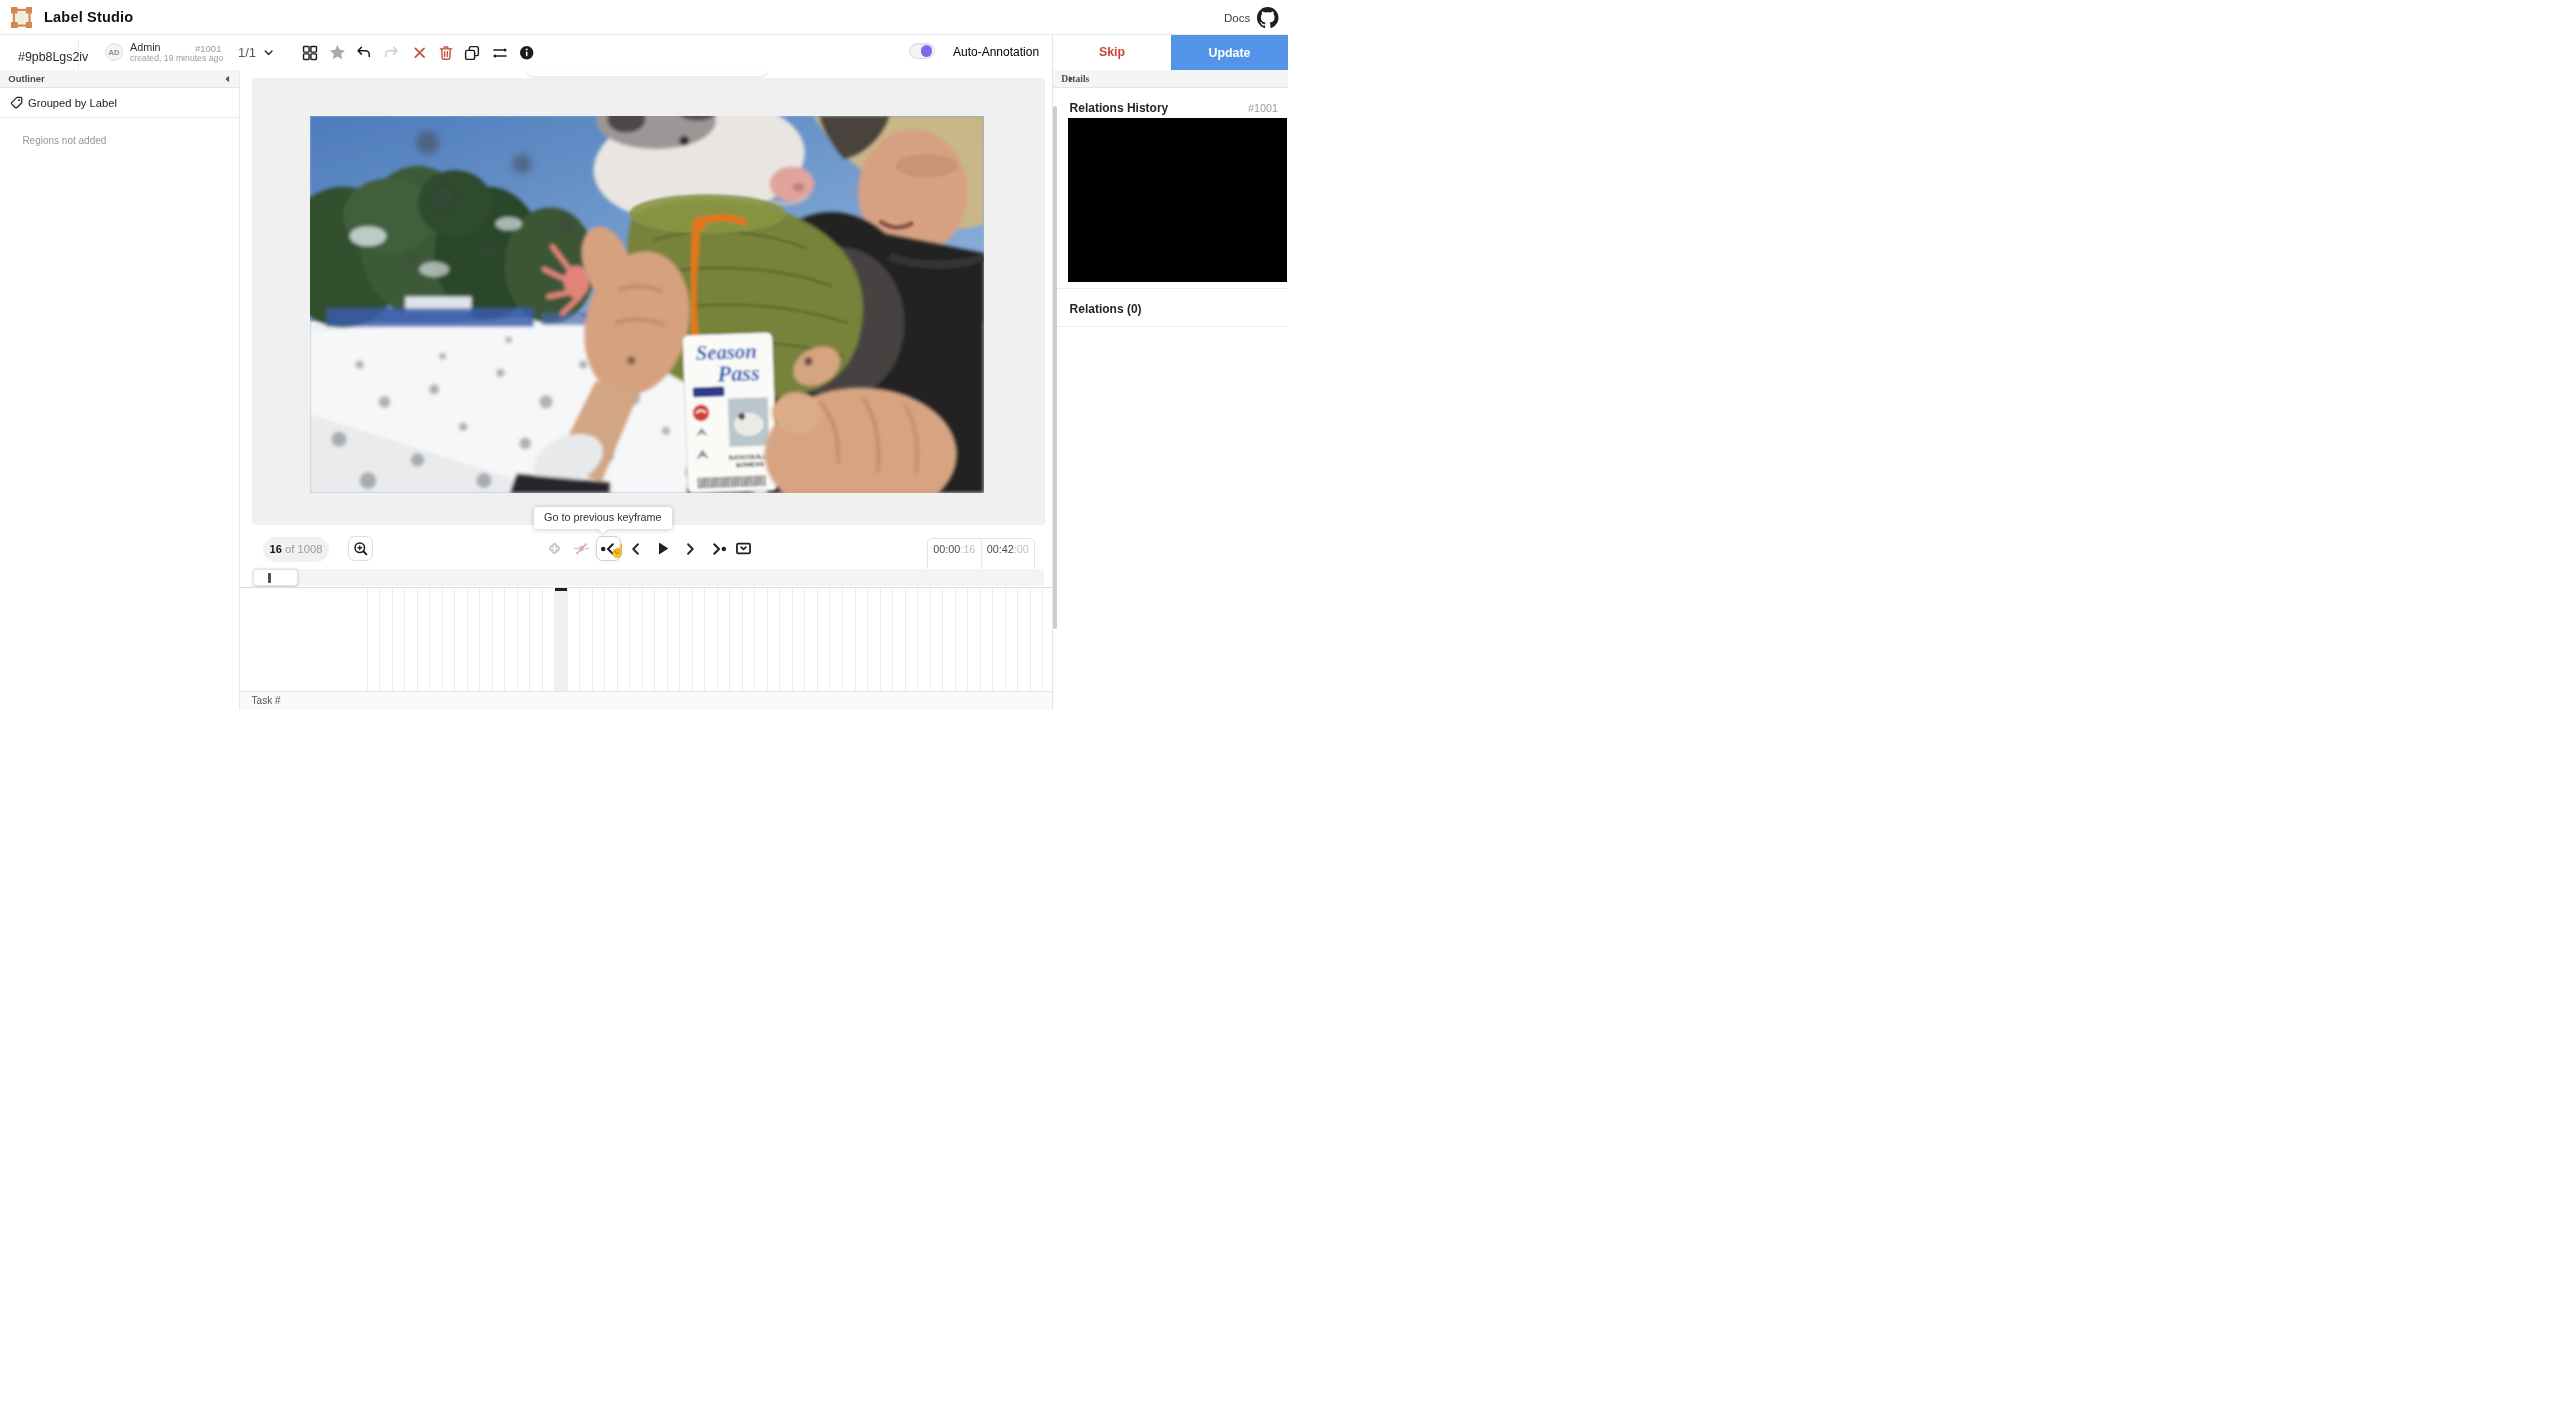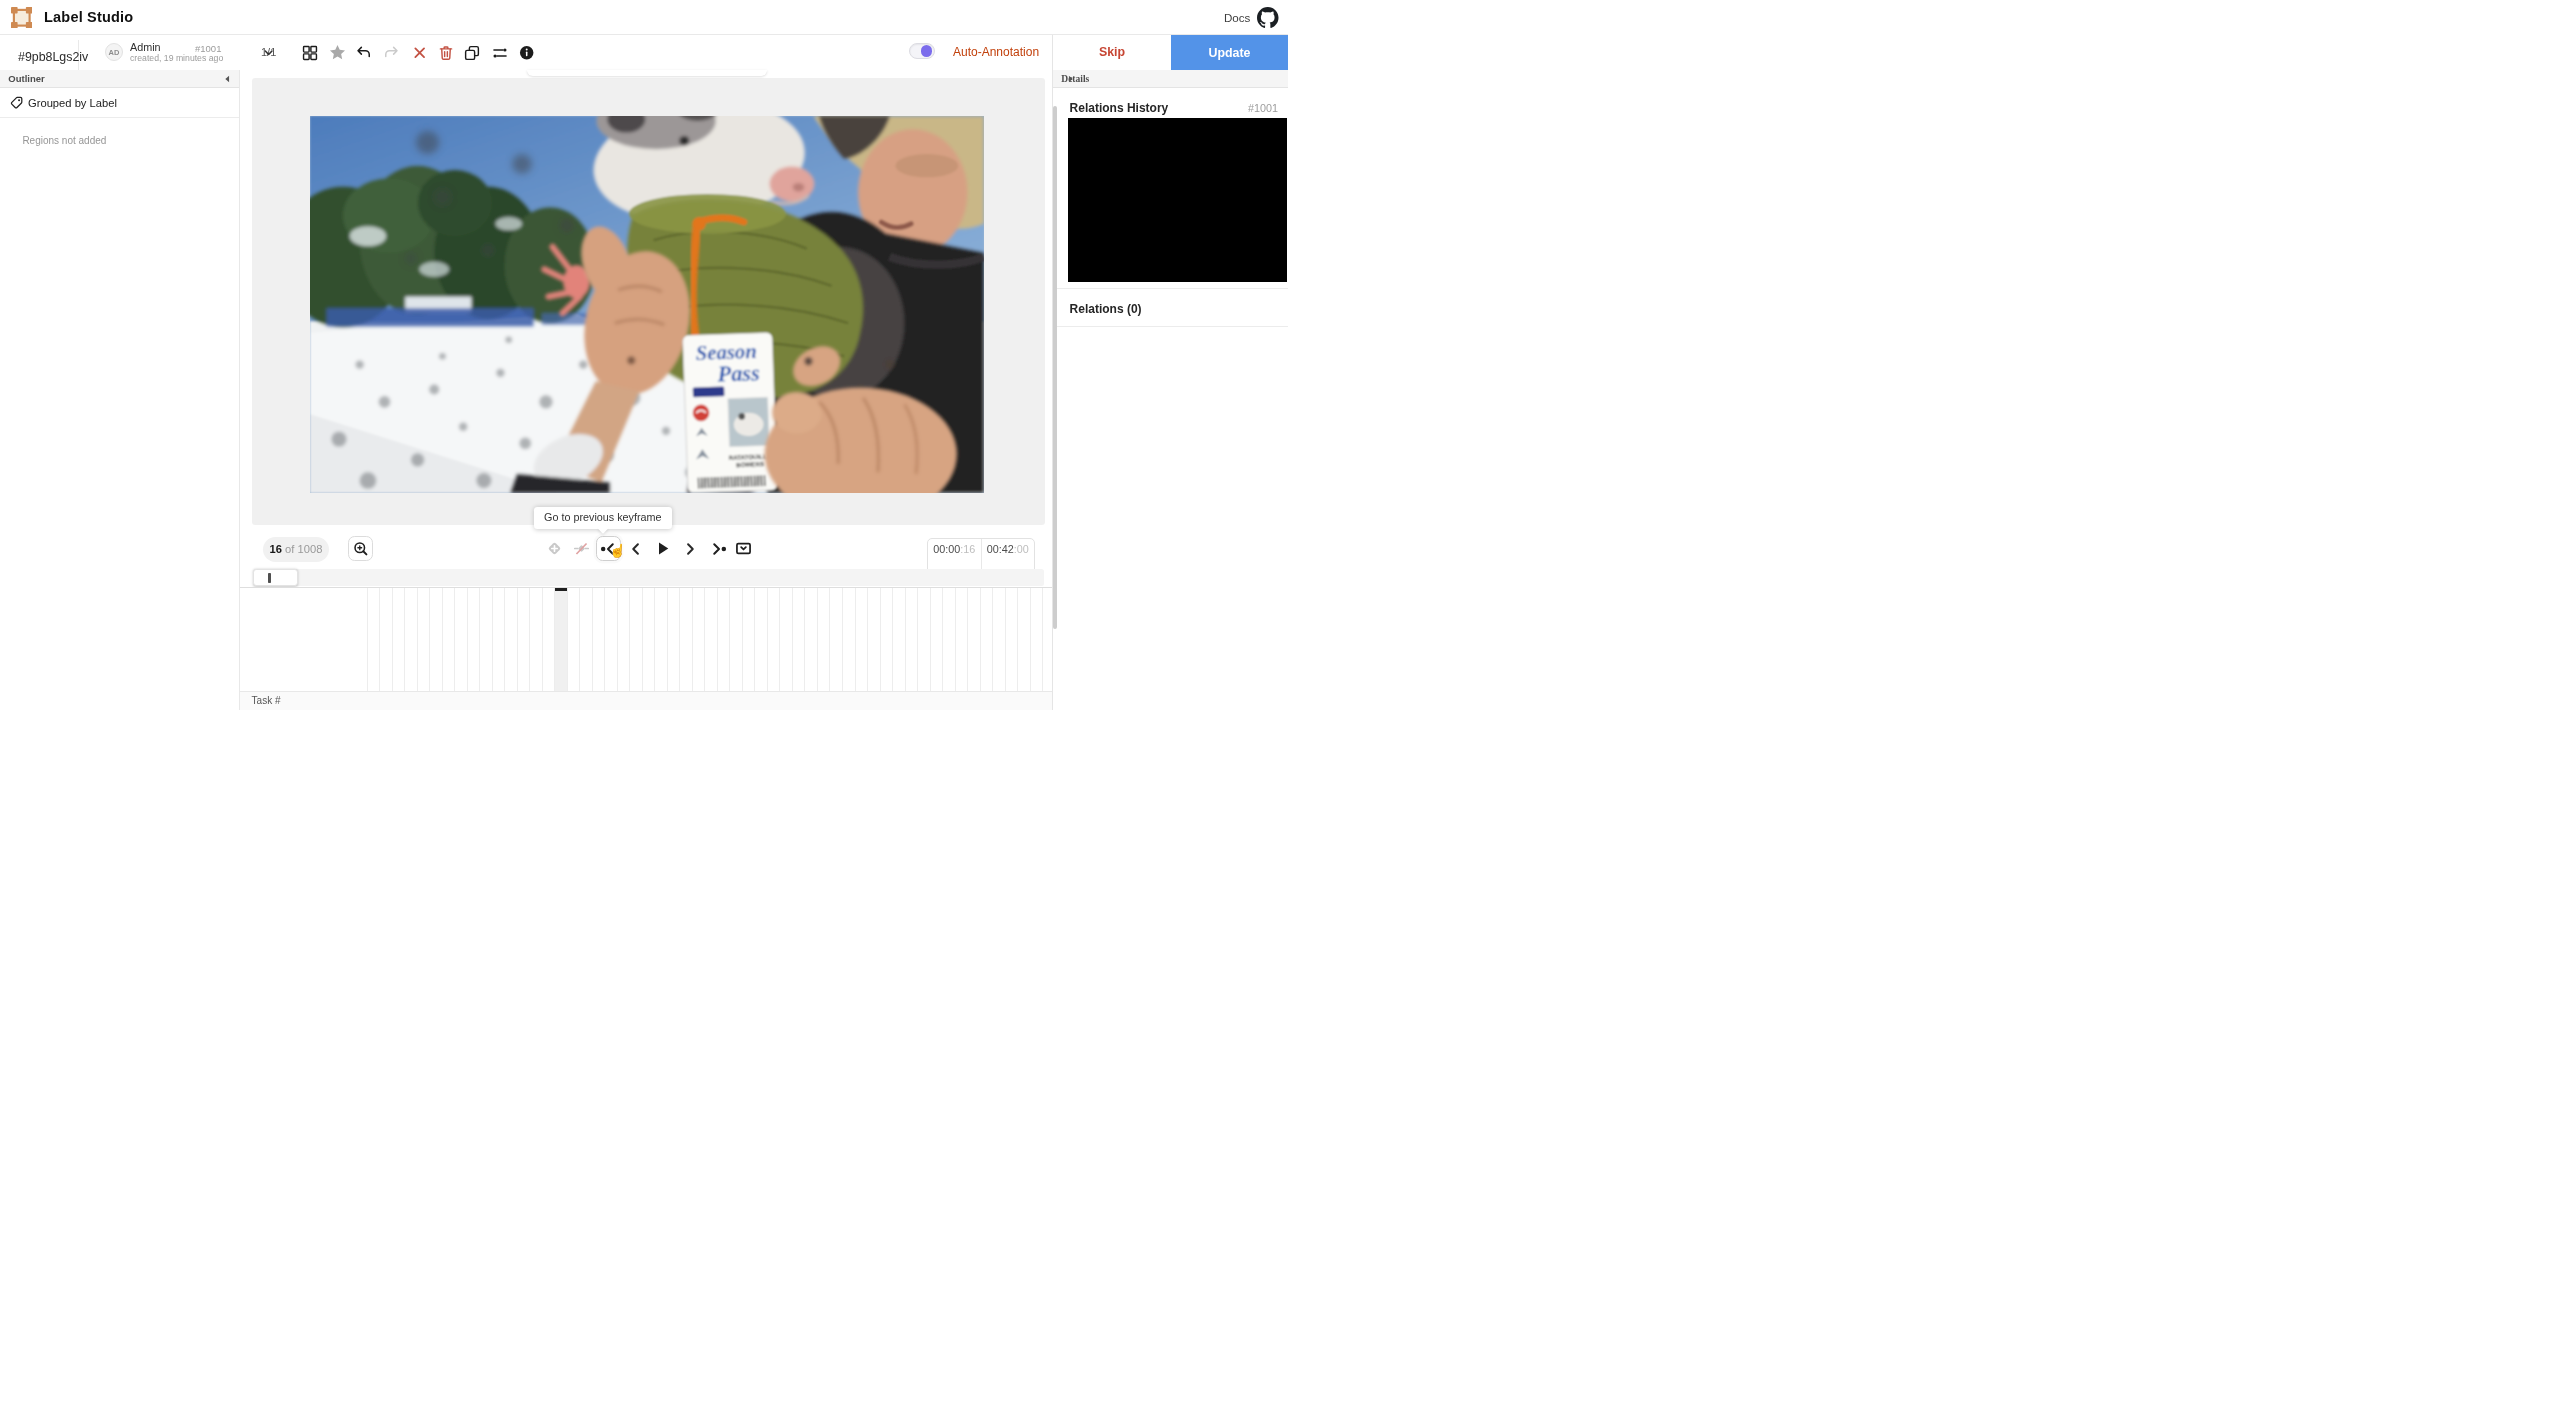--- a/index.html
+++ b/index.html
@@ -14,26 +14,26 @@
   .docs { position:absolute; left:1224px; top:0; line-height:35px; font-size:11.6px; color:#3d3d3d; cursor:pointer; }
   .gh { position:absolute; left:1257px; top:6.6px; width:21.5px; height:21.5px; }
 
   
   .tbar { position:absolute; left:0; top:35px; width:1288px; height:36px; background:#fff; border-bottom:0.8px solid #e6e6e6; }
   .task-id { position:absolute; left:0; top:5px; width:79px; height:35px; border-right:0.8px solid #e9e9e9; line-height:35px; padding-left:18px; font-size:12.4px; color:#2b2b2b; }
   .avatar { position:absolute; left:105px; top:8.3px; width:18px; height:18px; border-radius:50%; background:#f4f4f4; border:0.8px solid #e2e2e2; font-size:7.5px; color:#8d8d8d; display:flex; align-items:center; justify-content:center; font-weight:700; }
   .ann-name { position:absolute; left:130px; top:5.8px; font-size:10.8px; color:#303030; }
   .ann-created { position:absolute; left:130px; top:18px; font-size:8.7px; color:#9c9c9c; }
   .ann-id { position:absolute; left:195px; top:7.5px; font-size:9.5px; color:#9c9c9c; }
-  .pager { position:absolute; left:261px; top:0; line-height:35px; font-size:11px; color:#555; }
+  .pager { position:absolute; left:238px; top:0; line-height:35px; font-size:13px; color:#555; }
   .pager-chev { position:absolute; left:262px; top:10.8px; width:13.3px; height:13.3px; cursor:pointer; }
   .tool-btn { position:absolute; top:6.6px; width:22.4px; height:22.4px; display:flex; align-items:center; justify-content:center; cursor:pointer; }
   .toggle { position:absolute; left:909px; top:7.5px; width:26px; height:16.6px; border-radius:8.3px; background:#f4f4f8; border:0.8px solid #dcdce2; box-shadow:inset 0 0.8px 1.7px rgba(0,0,0,.08); cursor:pointer; }
   .knob { position:absolute; right:1.7px; top:1.7px; width:11.6px; height:11.6px; border-radius:50%; background:#7b6cec; }
-  .auto-lbl { position:absolute; left:953px; top:0; line-height:35px; font-size:12px; color:#c2410c; }
+  .auto-lbl { position:absolute; left:953px; top:0; line-height:35px; font-size:12px; color:#000000; }
   .skip-btn { position:absolute; left:1052px; top:0; width:119px; height:36px; border-left:0.8px solid #e5e5e5; background:#fff; color:#c74634; font-size:12.4px; font-weight:700; text-align:center; line-height:35px; cursor:pointer; }
   .update-btn { position:absolute; left:1171px; top:0; width:117px; height:36px; background:#5393e8; color:#fff; font-size:12.4px; font-weight:700; text-align:center; line-height:36px; cursor:pointer; }
 
   
   .sidebar { position:absolute; left:0; top:70px; width:240px; height:640px; background:#fff; border-right:0.8px solid #e8e8e8; }
   .panel-head { height:18px; background:#f5f5f5; border-bottom:0.8px solid #e4e4e4; font-size:9.5px; font-weight:700; color:#4c4c4c; line-height:18px; padding:0 8.3px; position:relative; }
   .collapse-ic { position:absolute; right:6.6px; top:4.1px; width:10px; height:10px; cursor:pointer; }
   .group-row { height:30px; border-bottom:0.8px solid #ececec; position:relative; cursor:pointer; }
   .group-row .lbl { position:absolute; left:28px; top:0; line-height:30px; font-size:11.2px; color:#222; }
   .tag-ic { position:absolute; left:10px; top:8.3px; width:13.3px; height:13.3px; }

